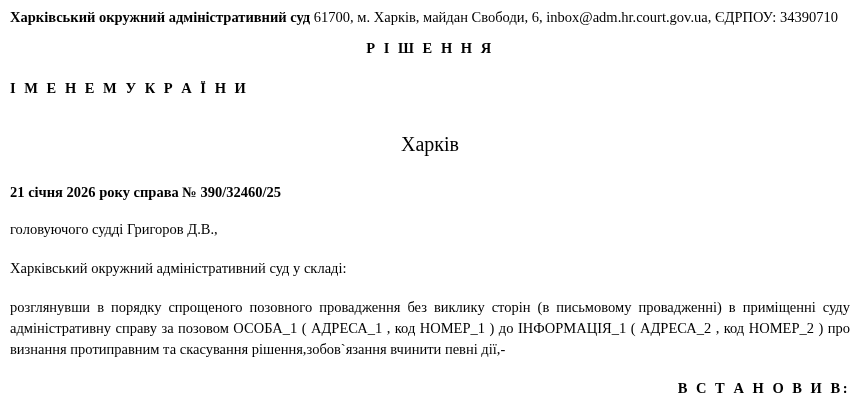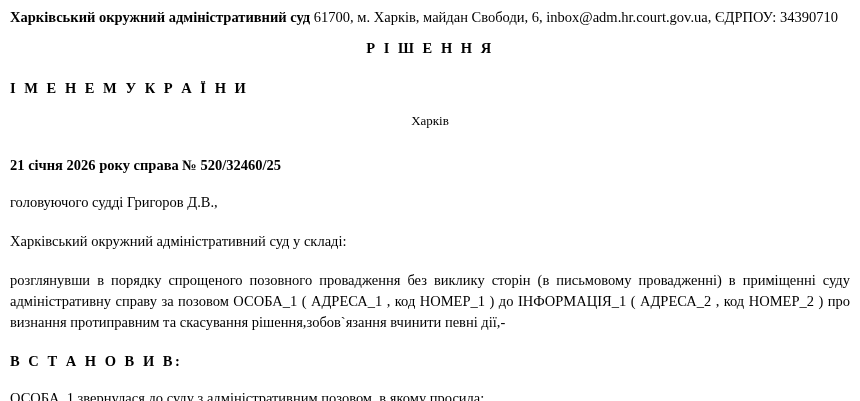--- a/index.html
+++ b/index.html
@@ -41,41 +41,41 @@
   .title-2 {
     text-align: left;
     font-weight: bold;
     font-size: 14.5px;
     letter-spacing: 2.5px;
     margin-top: 23px;
     margin-bottom: 0;
   }
   .city {
     text-align: center;
-    font-size: 13px;
-    margin-top: 16px;
+    font-size: 20px;
+    margin-top: 36px;
   }
   .case-line {
     font-weight: bold;
     font-size: 14.5px;
     margin-top: 28px;
   }
   .para {
     font-size: 14.5px;
     line-height: 1.45;
     margin-top: 18px;
     text-align: justify;
   }
   .para.justify-block {
     text-align: justify;
     text-justify: inter-word;
     font-family: Liberation Serif, serif;
   }
   .section-heading {
-    text-align: left;
+    text-align: right;
     font-weight: bold;
     font-size: 14.5px;
     letter-spacing: 2.5px;
     margin-top: 20px;
   }
 </style>
 </head>
 <body>
 
 <div class="page">
@@ -84,21 +84,21 @@
     <span class="court-name">Харківський окружний адміністративний суд</span>
     <span>61700, м. Харків, майдан Свободи, 6, inbox@adm.hr.court.gov.ua, ЄДРПОУ: 34390710</span>
   </div>
 
   <div class="title-1">Р І Ш Е Н Н Я</div>
 
   <div class="title-2">І М Е Н Е М   У К Р А Ї Н И</div>
 
   <div class="city">Харків</div>
 
-  <div class="case-line">21 січня 2026 року справа № 520/32460/25</div>
+  <div class="case-line">21 січня 2026 року справа № 390/32460/25</div>
 
   <div class="para">головуючого судді Григоров Д.В.,</div>
 
   <div class="para">Харківський окружний адміністративний суд у складі:</div>
 
   <div class="para justify-block">розглянувши в порядку спрощеного позовного провадження без виклику сторін (в письмовому провадженні) в приміщенні суду адміністративну справу за позовом ОСОБА_1 ( АДРЕСА_1 , код НОМЕР_1 ) до ІНФОРМАЦІЯ_1 ( АДРЕСА_2 , код НОМЕР_2 ) про визнання протиправним та скасування рішення,зобов`язання вчинити певні дії,-</div>
 
   <div class="section-heading">В С Т А Н О В И В:</div>
 
   <div class="para">ОСОБА_1 звернулася до суду з адміністративним позовом, в якому просила:</div>

